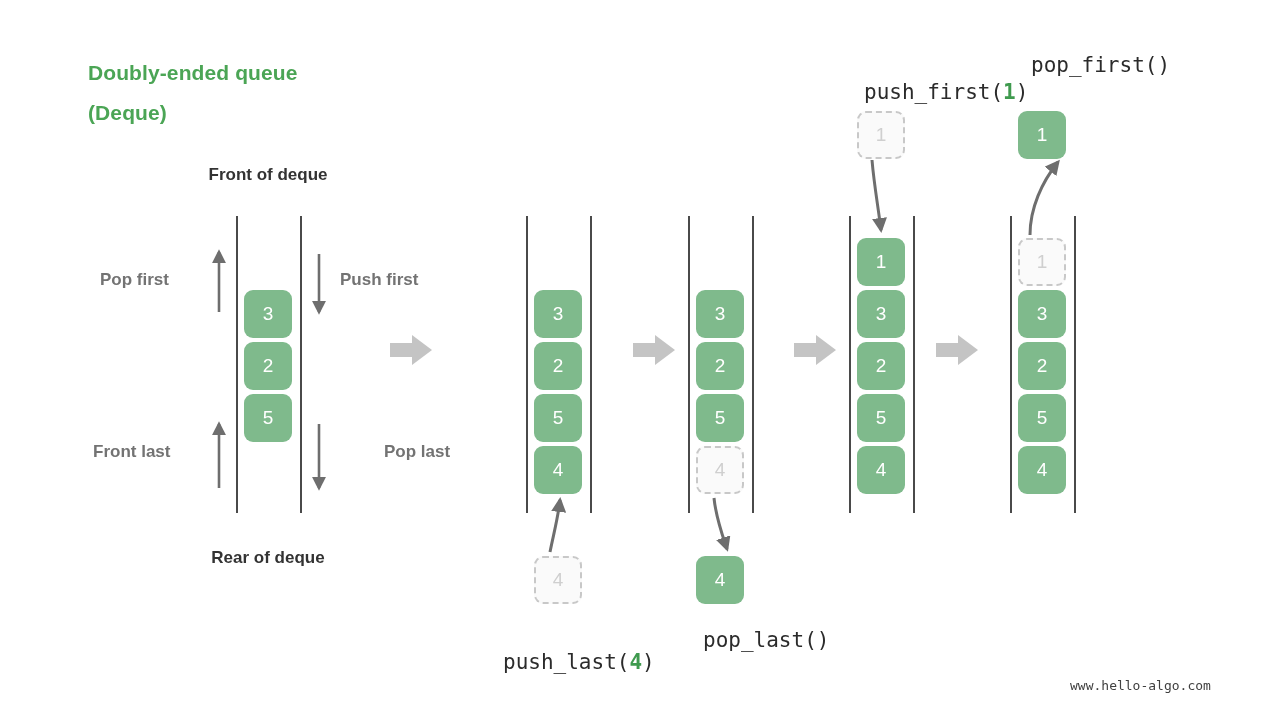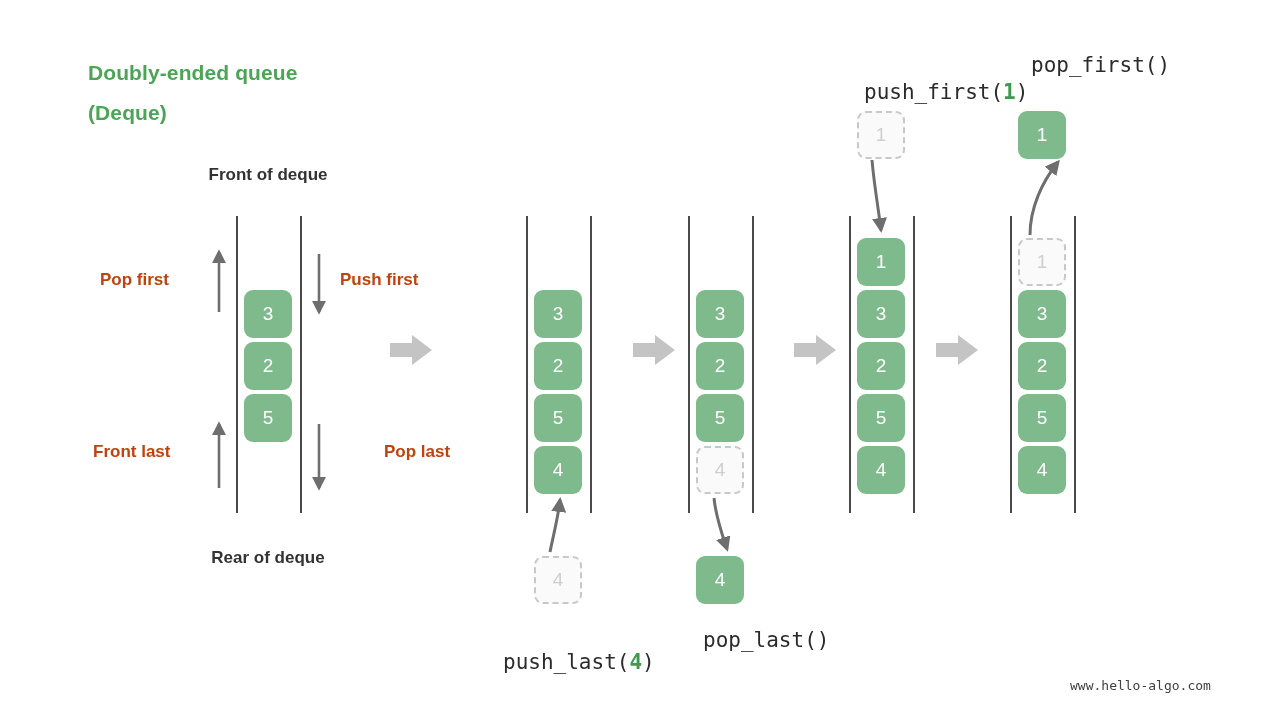--- a/index.html
+++ b/index.html
@@ -42,21 +42,21 @@
     color: #333333;
     font-weight: bold;
     font-size: 17px;
     white-space: nowrap;
   }
   .front-label { left: 88px; top: 165px; width: 360px; }
   .rear-label  { left: 88px; top: 548px; width: 360px; }
 
   .op-label {
     position: absolute;
-    color: #c2410c;
+    color: #737373;
     font-weight: bold;
     font-size: 17px;
     white-space: nowrap;
   }
   .op-pop-first  { left: 100px; top: 270px; }
   .op-push-first { left: 340px; top: 270px; }
   .op-push-last  { left: 93px;  top: 442px; }
   .op-pop-last   { left: 340px; top: 442px; margin-left: 44px; }
 
   

